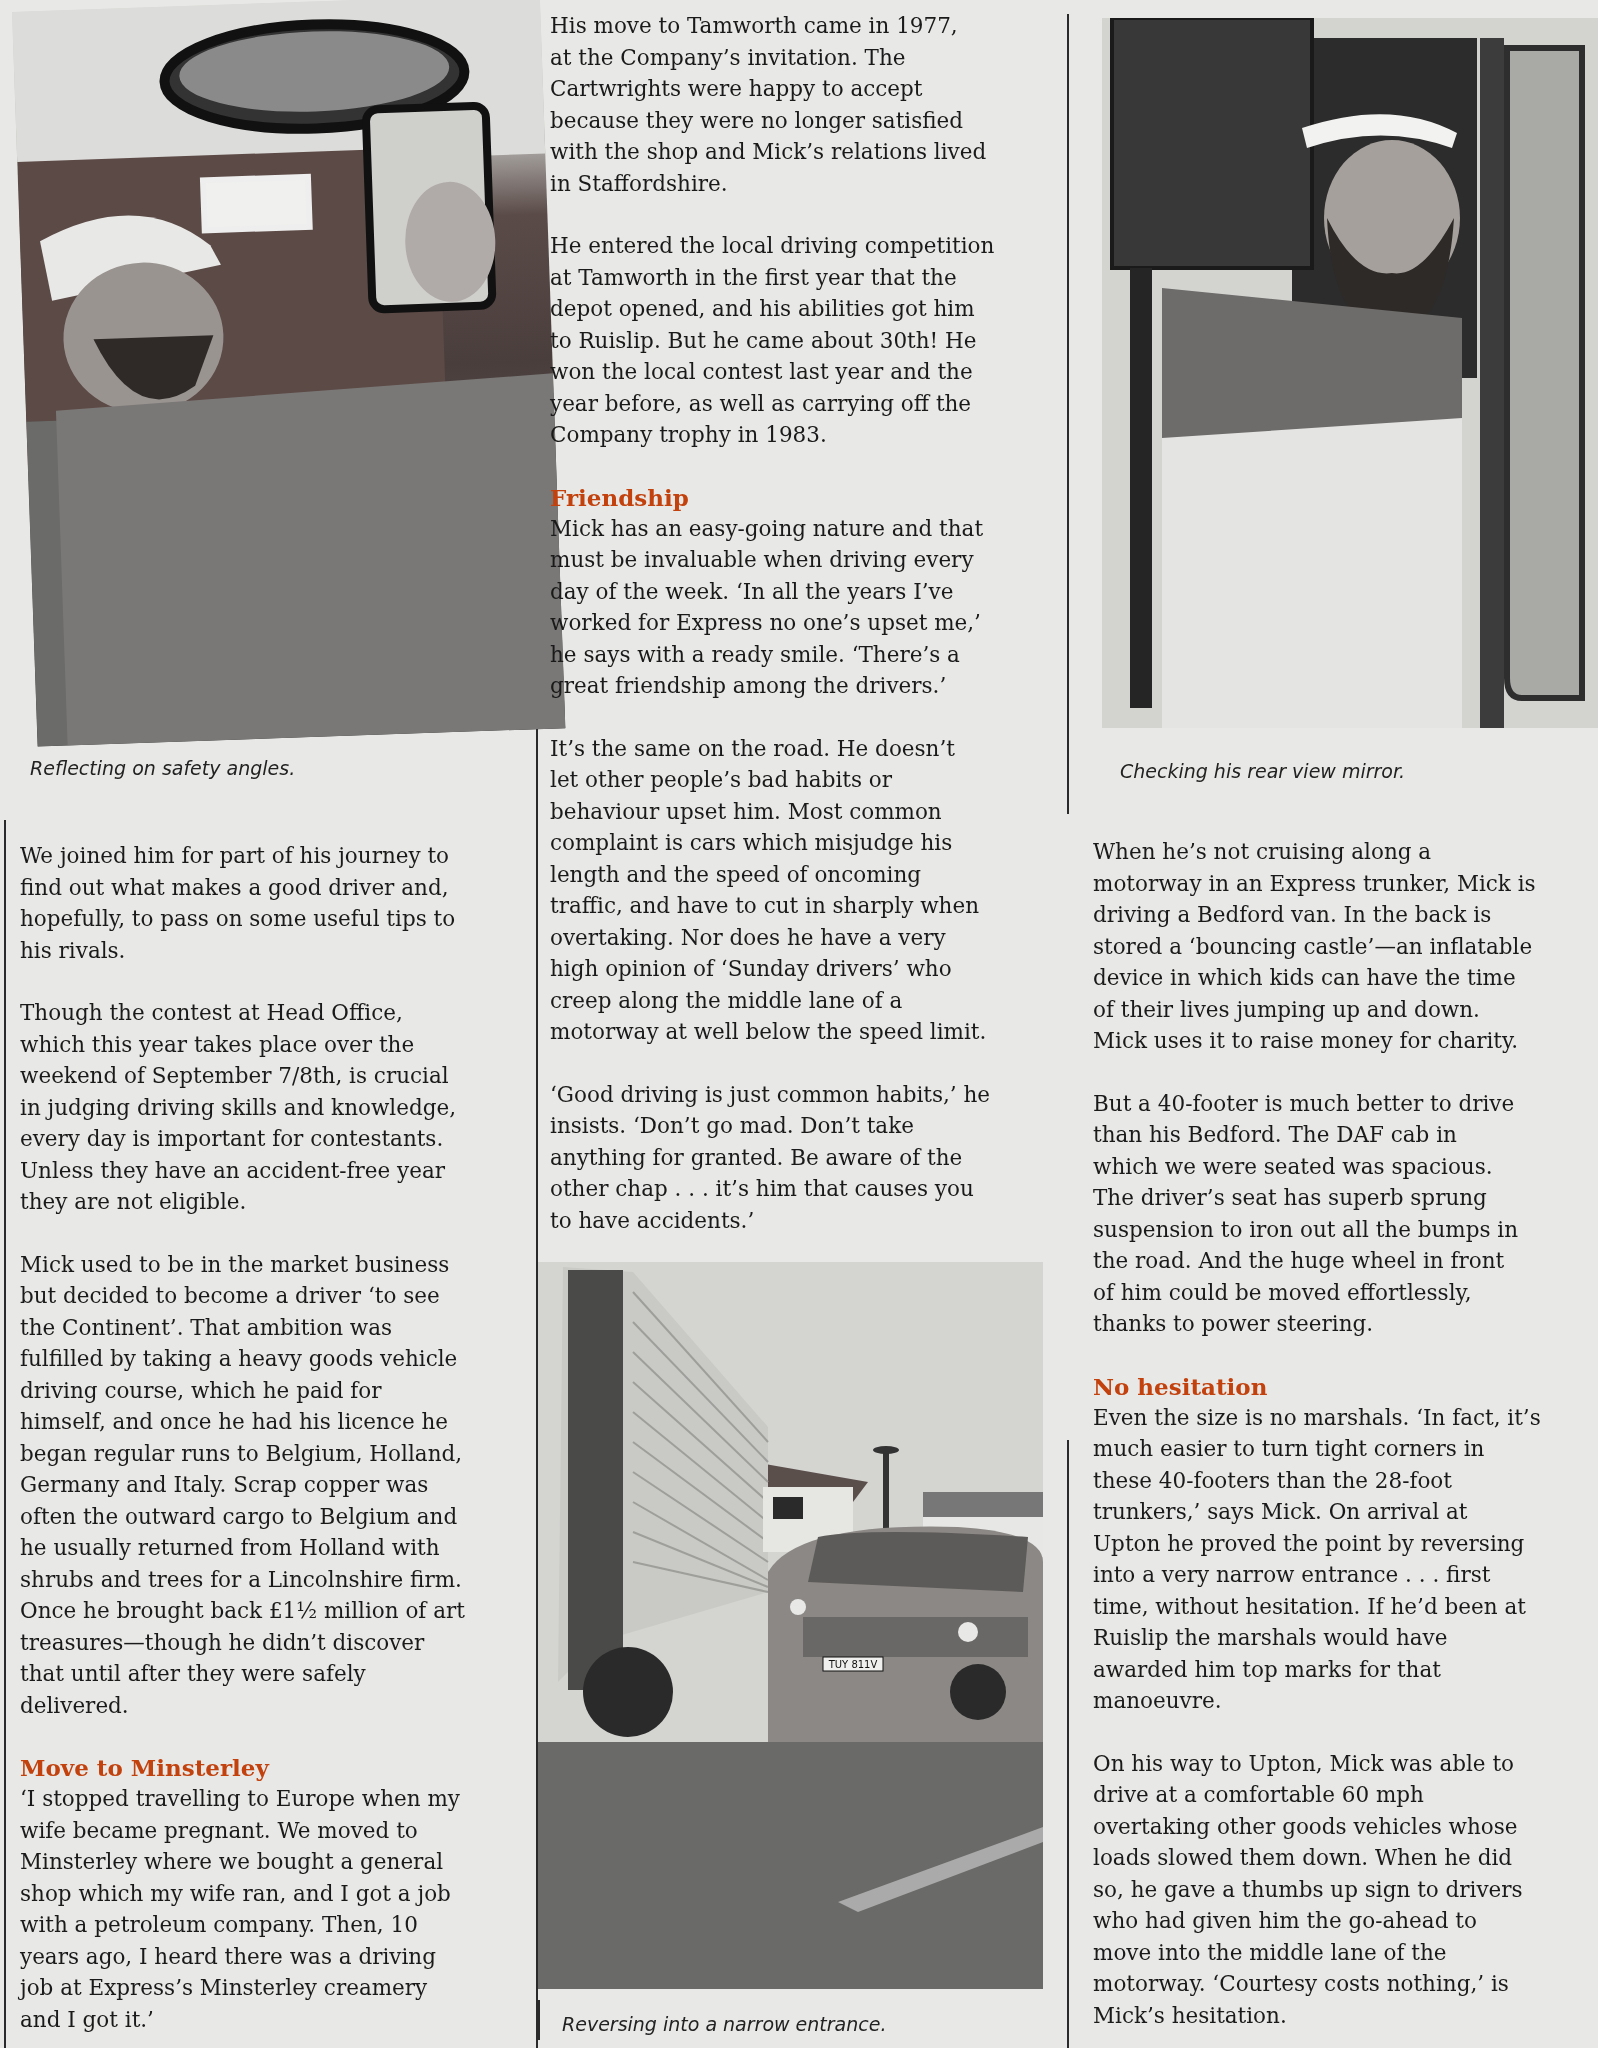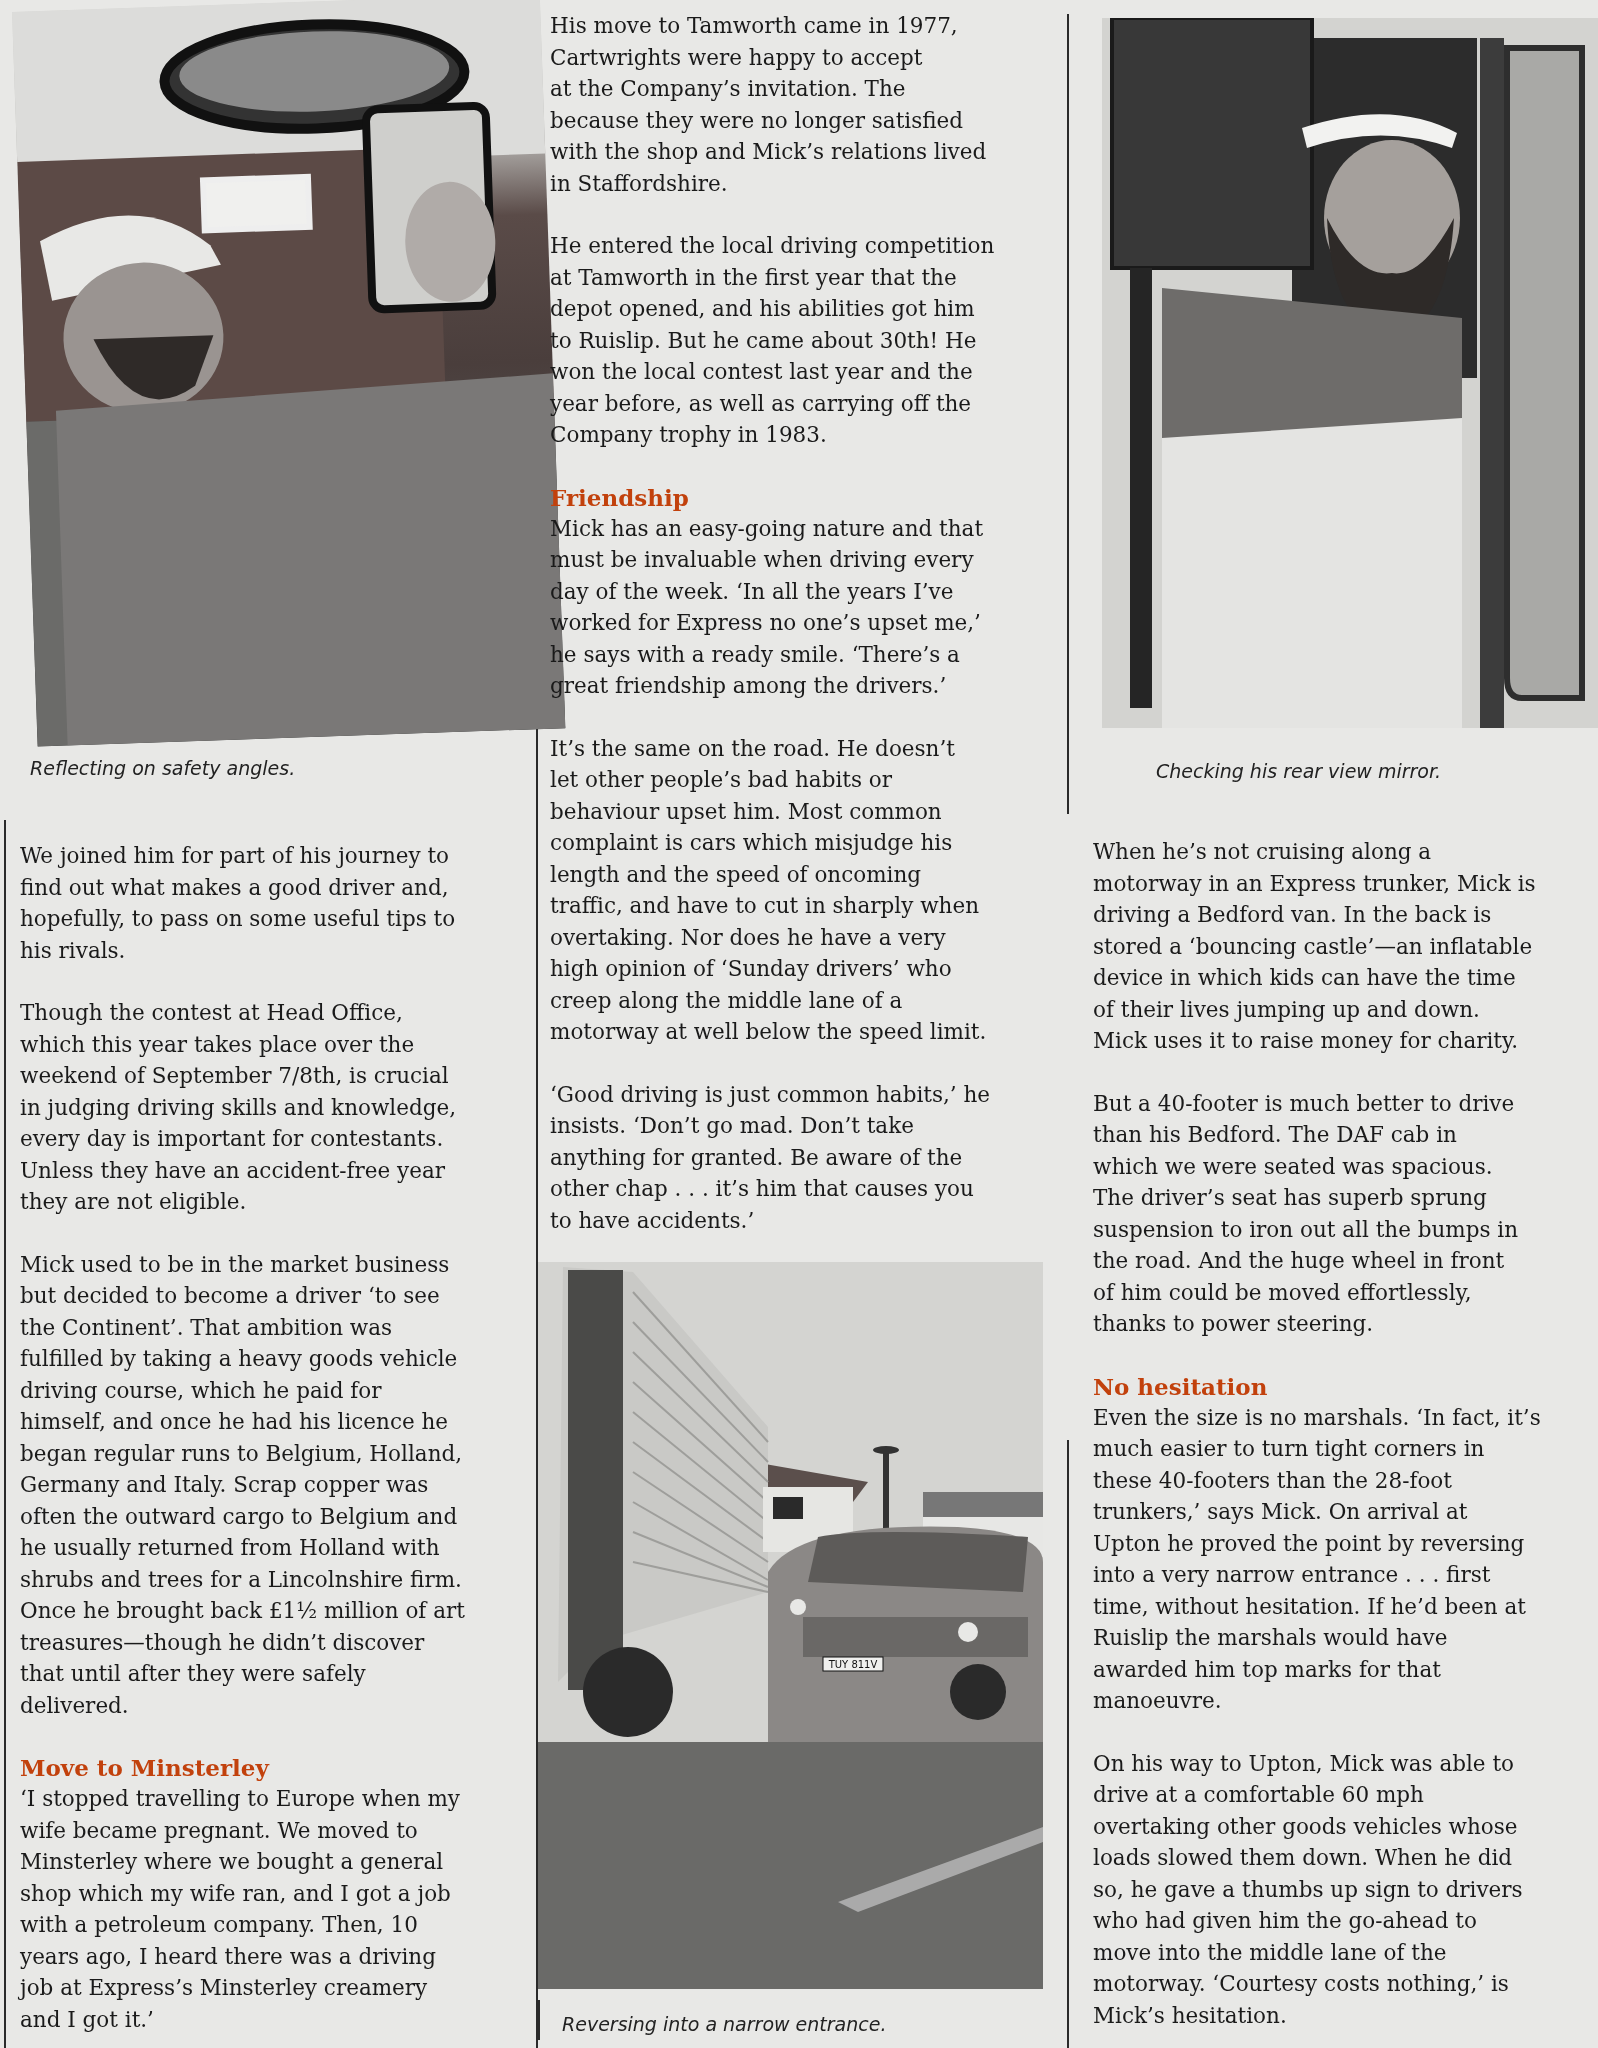--- a/index.html
+++ b/index.html
@@ -68,21 +68,21 @@
     <rect x="28" y="250" width="22" height="440" fill="#252525"></rect>
     <path d="M200 110 Q290 80 355 115 L350 130 Q280 105 205 130 Z" fill="#f2f2f0"></path>
     <ellipse cx="290" cy="200" rx="68" ry="78" fill="#a5a09c"></ellipse>
     <path d="M225 200 Q230 310 290 320 Q345 310 352 200 Q320 260 290 255 Q255 260 225 200 Z" fill="#2e2a28"></path>
     <path d="M60 270 L360 300 L360 420 L60 430 Z" fill="#6e6c6a"></path>
     <path d="M60 420 L360 400 L360 710 L60 710 Z" fill="#e4e4e2"></path>
     <rect x="378" y="20" width="24" height="690" fill="#3c3c3c"></rect>
     <path d="M405 30 L480 30 L480 680 L420 680 Q405 680 405 660 Z" fill="#a9a9a6" stroke="#2e2e2e" stroke-width="6"></path>
   </svg>
 </div>
-<div class="caption" style="left:1156px;top:760px;">Checking his rear view mirror.</div>
+<div class="caption" style="left:1120px;top:760px;">Checking his rear view mirror.</div>
 
 <div class="photo" style="left:538px;top:1262px;width:505px;height:727px;background:#d0d0cd;">
   <svg width="505" height="727" viewBox="0 0 505 727">
     <rect x="0" y="0" width="505" height="727" fill="#d4d4d1"></rect>
     <polygon points="215,200 330,220 300,260 215,260" fill="#5b4f4c"></polygon>
     <polygon points="385,230 505,230 505,260 385,260" fill="#777"></polygon>
     <rect x="385" y="255" width="120" height="40" fill="#e7e7e5"></rect>
     <rect x="345" y="188" width="6" height="80" fill="#333"></rect>
     <ellipse cx="348" cy="188" rx="13" ry="4" fill="#333"></ellipse>
     <polygon points="25,5 95,10 230,165 230,330 60,380 20,420" fill="#c9c9c6"></polygon>
@@ -159,22 +159,22 @@
     <span class="line">with a petroleum company. Then, 10</span>
     <span class="line">years ago, I heard there was a driving</span>
     <span class="line">job at Express’s Minsterley creamery</span>
     <span class="line">and I got it.’</span>
   </p>
 </div>
 
 <div class="text" style="left:550px;top:10px;width:510px;">
   <p>
     <span class="line">His move to Tamworth came in 1977,</span>
+    <span class="line">at the Company’s invitation. The</span>
     <span class="line">Cartwrights were happy to accept</span>
-    <span class="line">at the Company’s invitation. The</span>
     <span class="line">because they were no longer satisfied</span>
     <span class="line">with the shop and Mick’s relations lived</span>
     <span class="line">in Staffordshire.</span>
   </p>
   <p>
     <span class="line">He entered the local driving competition</span>
     <span class="line">at Tamworth in the first year that the</span>
     <span class="line">depot opened, and his abilities got him</span>
     <span class="line">to Ruislip. But he came about 30th! He</span>
     <span class="line">won the local contest last year and the</span>

